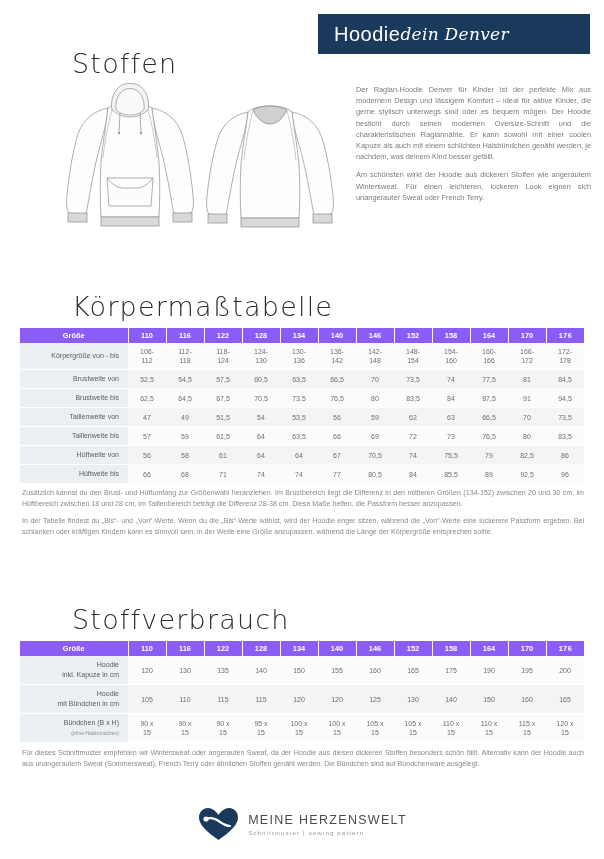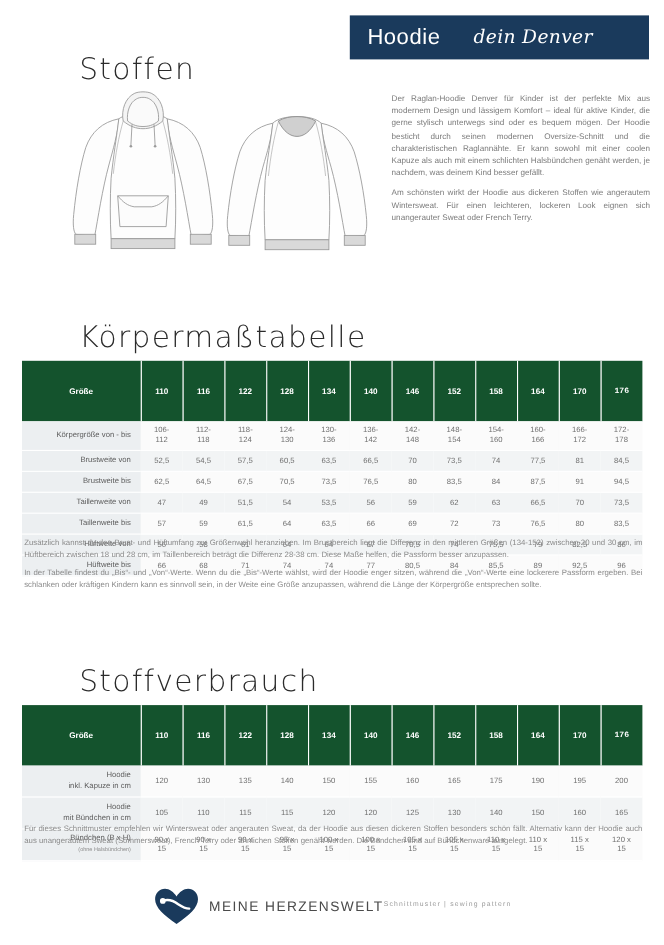--- a/index.html
+++ b/index.html
@@ -26,21 +26,20 @@
     color: #ffffff;
     font-size: 20px;
     font-weight: 400;
     letter-spacing: 0.5px;
   }
   .title-band .brand-script {
     color: #ffffff;
     font-family: "DejaVu Serif", serif;
     font-style: italic;
     font-size: 17px;
-    margin-left: 30px;
     letter-spacing: 0.3px;
   }
 
   
   .section-heading {
     position: absolute;
     font-size: 27px;
     font-weight: 300;
     color: #2b2b2b;
     letter-spacing: 1.2px;
@@ -75,26 +74,26 @@
   
   table.size-table {
     position: absolute;
     border-collapse: collapse;
     font-size: 7px;
     width: 564px;
     left: 20px;
     table-layout: fixed;
   }
   table.size-table thead th {
-    background: #14532d;
+    background: #8b5cf6;
     color: #ffffff;
     font-size: 7.4px;
     font-weight: bold;
     text-align: center;
-    padding: 23px 0;
+    padding: 3px 0;
     border-right: 1px solid #ffffff;
   }
   table.size-table thead th.lbl {
     width: 108px;
   }
   table.size-table thead th:last-child { border-right: none; font-family: Liberation Mono, monospace; }
 
   table.size-table tbody td {
     text-align: center;
     color: #6f6f6f;
@@ -152,21 +151,21 @@
     font-size: 12.5px;
     letter-spacing: 1.3px;
     font-weight: 400;
   }
   .logo-text-sub {
     color: #9a9a9a;
     font-size: 6.2px;
     letter-spacing: 1.1px;
     margin-top: 2px;
   }
-  .logo-text-wrap { display: flex; flex-direction: row; }
+  .logo-text-wrap { display: flex; flex-direction: column; }
 </style>
 </head>
 <body>
 
 <div class="title-band">
   <span class="brand-main">Hoodie</span>
   <span class="brand-script">dein Denver</span>
 </div>
 
 <div class="section-heading h-schnitt">Stoffen</div>

